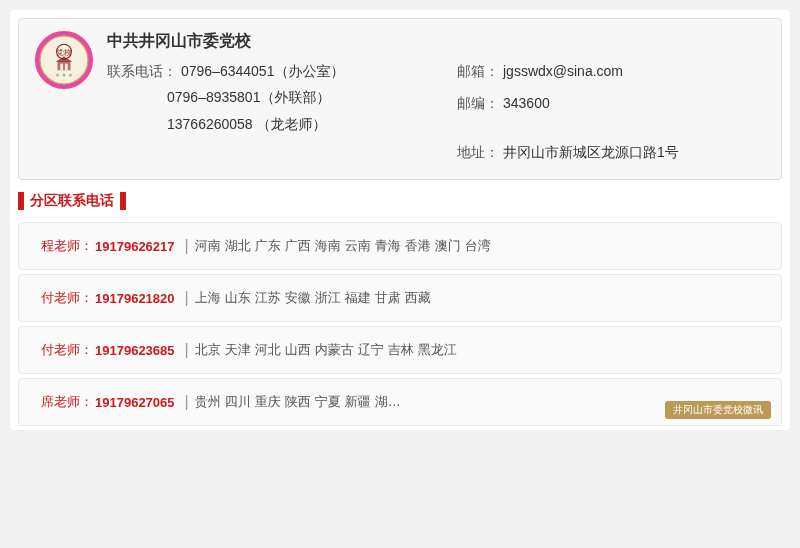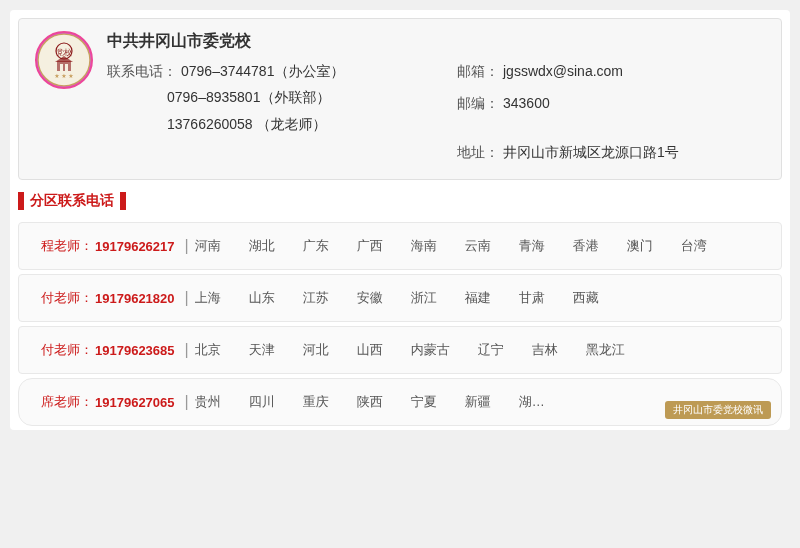--- a/index.html
+++ b/index.html
@@ -32,21 +32,21 @@
     .logo-area {
       width: 60px;
       height: 60px;
       margin-right: 12px;
       flex-shrink: 0;
     }
     .logo-circle {
       width: 58px;
       height: 58px;
       border-radius: 50%;
-      border: 2px solid #ec4899;
+      border: 4px solid #ec4899;
       background: #d946ef;
       display: flex;
       align-items: center;
       justify-content: center;
       overflow: hidden;
     }
     .org-name {
       font-size: 16px;
       font-weight: bold;
       color: #333;
@@ -134,21 +134,21 @@
     .separator {
       color: #999;
       margin: 0 6px;
       font-size: 16px;
     }
     .regions {
       color: #555;
       font-size: 13px;
       display: flex;
       flex-wrap: wrap;
-      gap: 28px;
+      gap: 4px;
     }
     .region-item {
       white-space: nowrap;
     }
     .last-card {
       position: relative;
     }
   </style>
 </head>
 <body>
@@ -173,21 +173,21 @@
         </svg>
       </div>
     </div>
 
     <div style="flex:1;">
       <div class="org-name">中共井冈山市委党校</div>
       <div class="contact-grid">
         <div class="left-col">
           <div class="contact-row">
             <span class="contact-label">联系电话：</span>
-            <span class="contact-value">0796–3744781（办公室）</span>
+            <span class="contact-value">0796–6344051（办公室）</span>
           </div>
           <div class="contact-row">
             <span class="contact-label" style="display:inline-block;width:56px;"></span>
             <span class="contact-value">0796–8935801（外联部）</span>
           </div>
           <div class="contact-row">
             <span class="contact-label" style="display:inline-block;width:56px;"></span>
             <span class="contact-value">13766260058  （龙老师）</span>
           </div>
         </div>
@@ -258,21 +258,21 @@
       <span class="region-item">天津</span>
       <span class="region-item">河北</span>
       <span class="region-item">山西</span>
       <span class="region-item">内蒙古</span>
       <span class="region-item">辽宁</span>
       <span class="region-item">吉林</span>
       <span class="region-item">黑龙江</span>
     </span>
   </div>
 
-  <div class="contact-card last-card" style="position:relative;border-radius:14px;">
+  <div class="contact-card last-card" style="position:relative;">
     <span class="teacher-name">席老师：</span>
     <span class="teacher-phone">19179627065</span>
     <span class="separator">|</span>
     <span class="regions">
       <span class="region-item">贵州</span>
       <span class="region-item">四川</span>
       <span class="region-item">重庆</span>
       <span class="region-item">陕西</span>
       <span class="region-item">宁夏</span>
       <span class="region-item">新疆</span>

